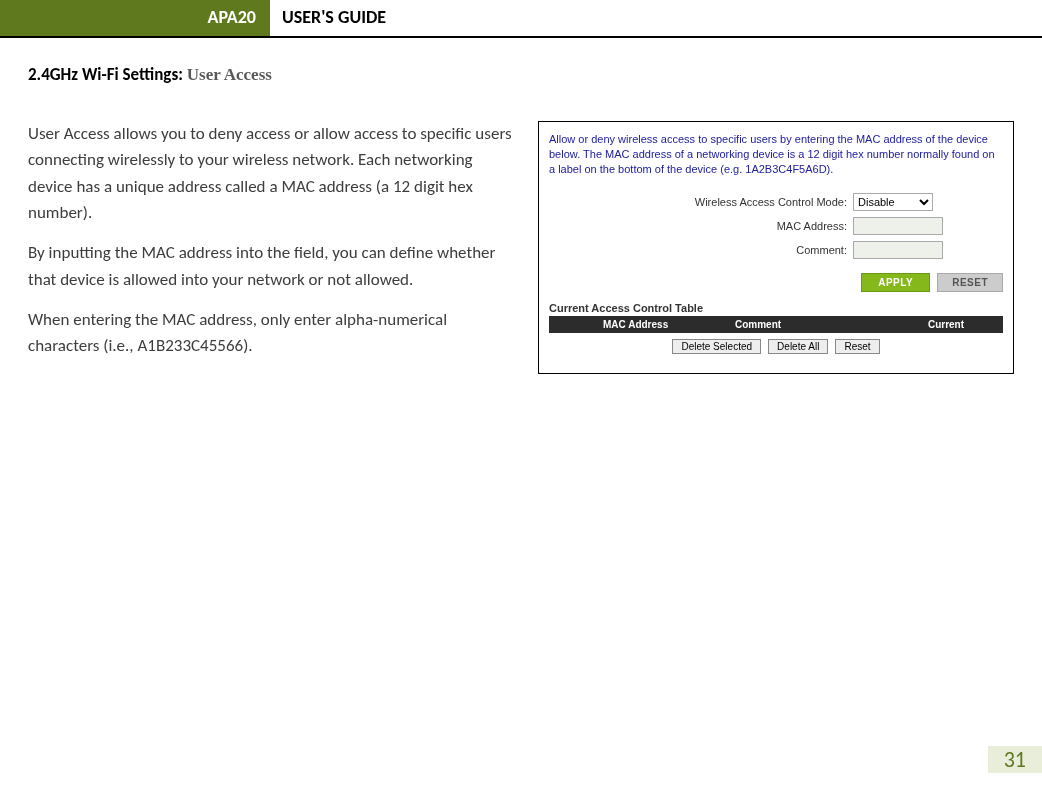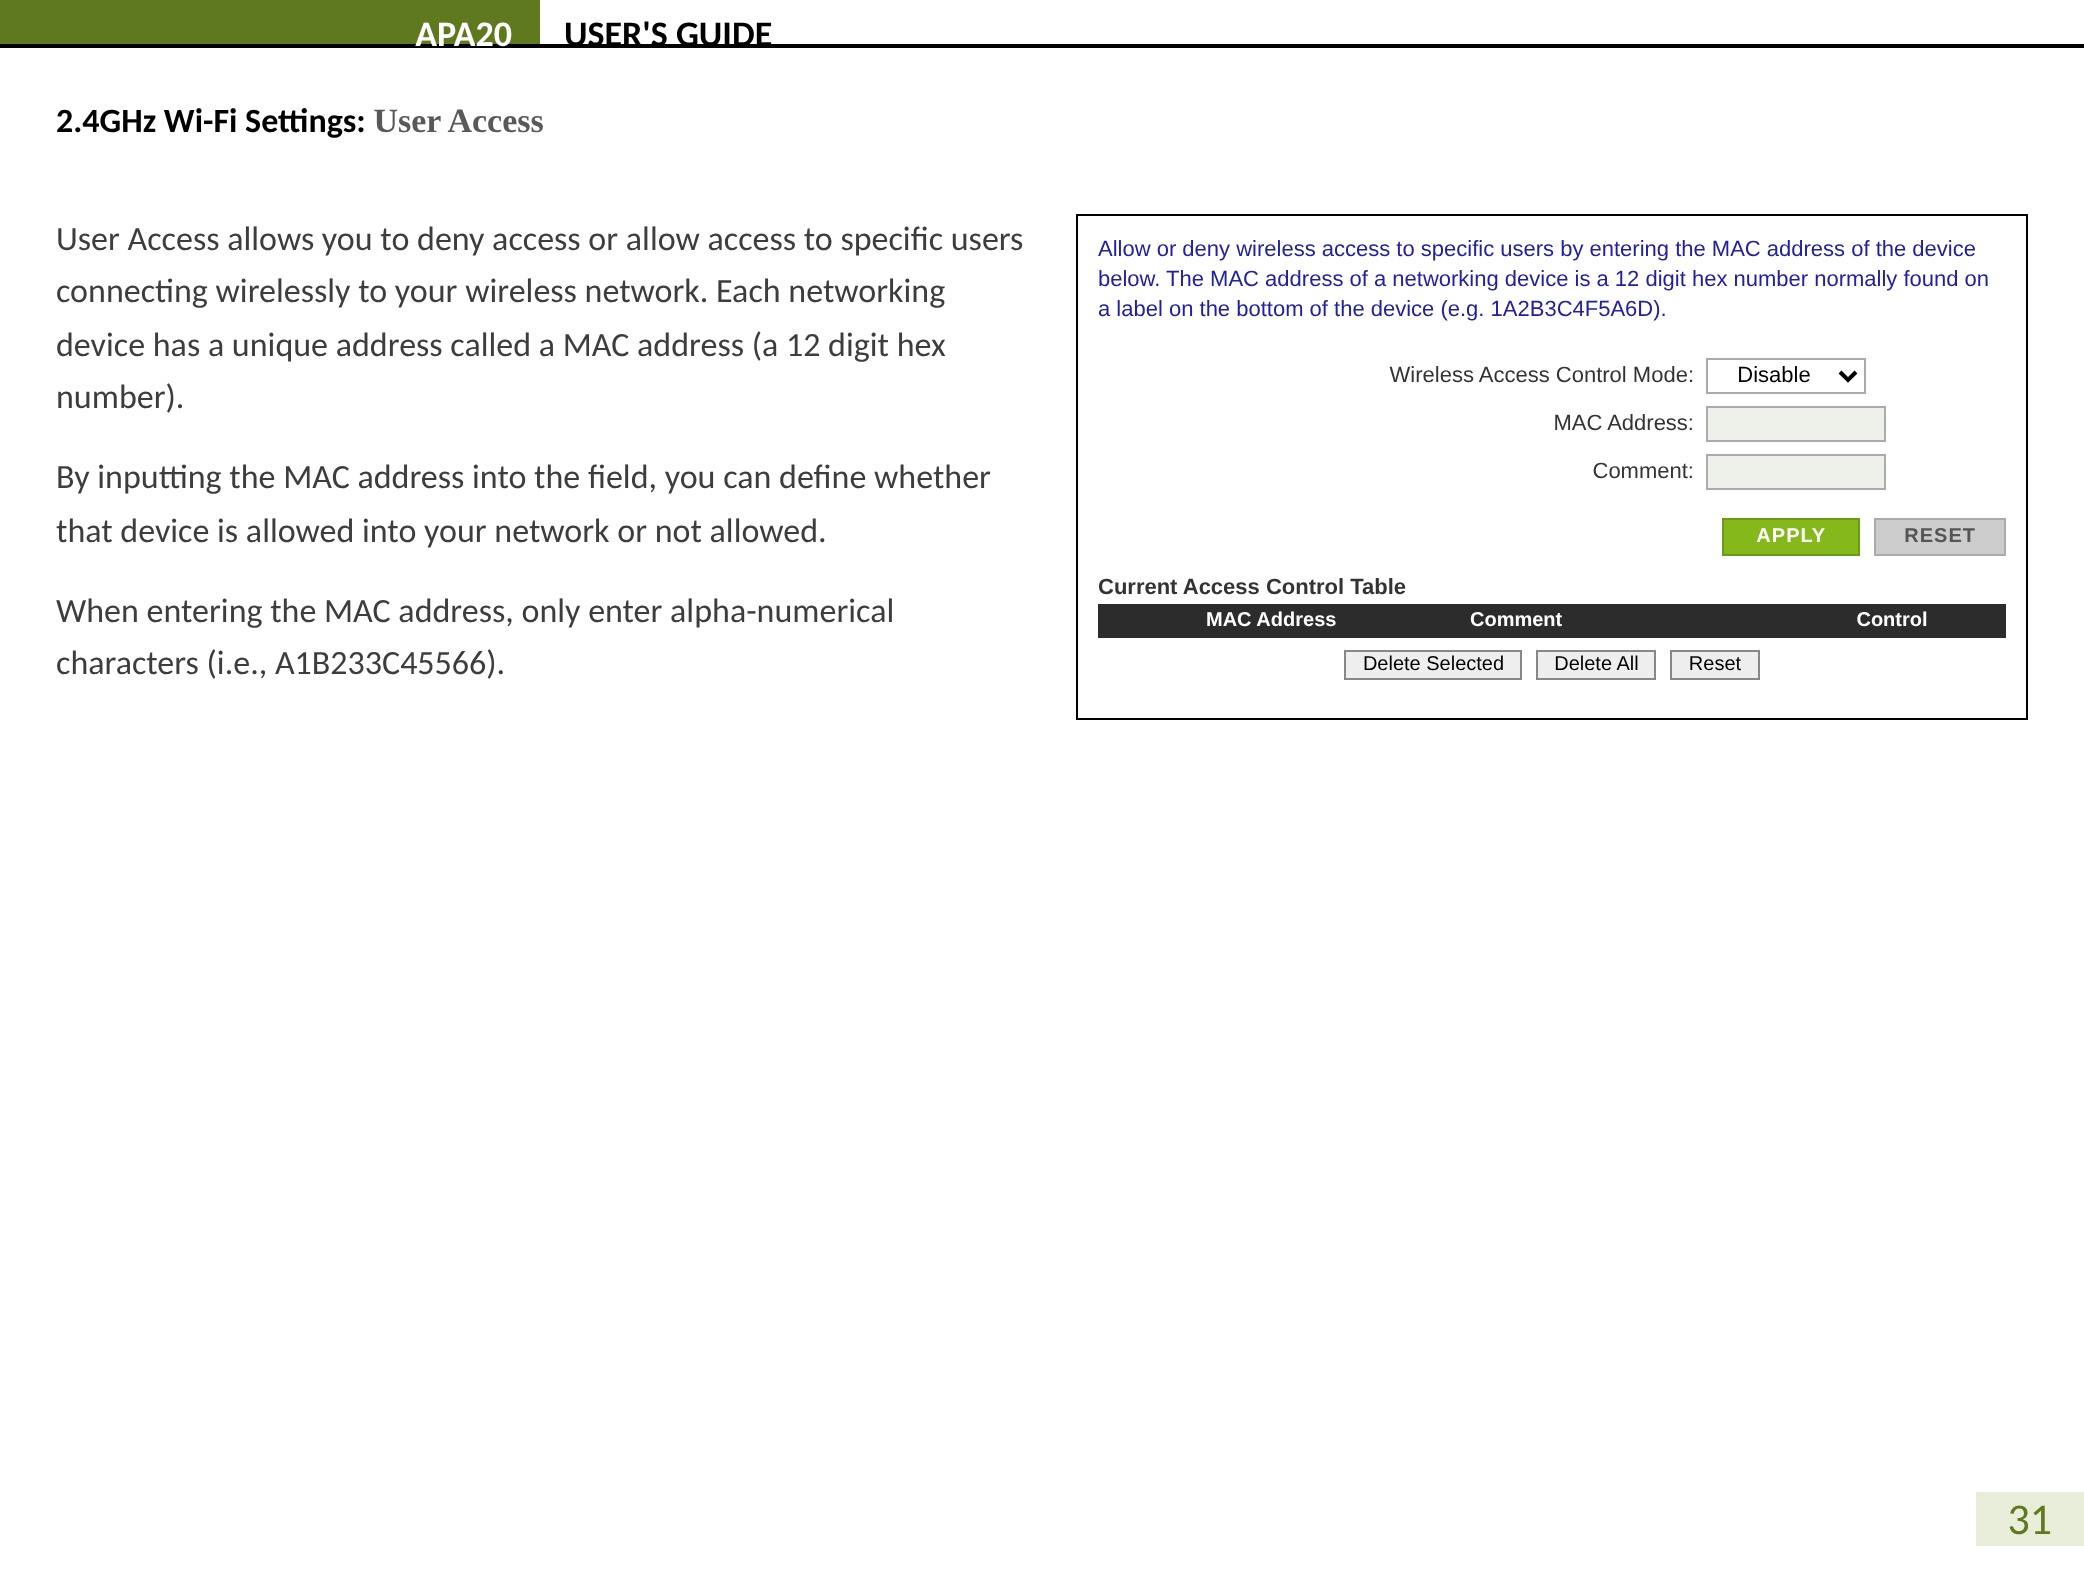--- a/index.html
+++ b/index.html
@@ -9,21 +9,21 @@
     width: 1042px;
     height: 791px;
     background: #fff;
     position: relative;
   }
   .header-bar {
     width: 100%;
     border-bottom: 2px solid #000;
     display: flex;
     align-items: stretch;
-    height: 24px;
+    height: 38px;
   }
   .header-green {
     background: #5f7a1e;
     color: #fff;
     font-weight: bold;
     font-size: 18px;
     padding: 6px 14px 6px 0;
     text-align: right;
     width: 270px;
   }
@@ -95,21 +95,21 @@
   .form-row .ctrl {
     width: 150px;
     text-align: left;
   }
   .form-row select, .form-row input[type="text"] {
     font-size: 11px;
     border: 1px solid #aaa;
     background: #eef0ea;
     height: 18px;
   }
-  .form-row select { width: 80px; background:#fff;text-align:center;}
+  .form-row select { width: 80px; background:#fff;}
   .form-row input[type="text"] { width: 90px; }
   .btn-row {
     text-align: right;
     margin-top: 14px;
     margin-bottom: 10px;
   }
   .btn-apply {
     background: #85b81b;
     color: #fff;
     border: 1px solid #6d9a15;
@@ -211,21 +211,21 @@
 
       <div class="btn-row">
         <button class="btn-apply">APPLY</button>
         <button class="btn-reset">RESET</button>
       </div>
 
       <div class="table-caption">Current Access Control Table</div>
       <div class="tbl-head">
         <div class="c1">MAC Address</div>
         <div class="c2">Comment</div>
-        <div class="c3">Control</div>
+        <div class="c3">Current</div>
       </div>
       <div class="tbl-btn-row">
         <button class="small-btn">Delete Selected</button>
         <button class="small-btn">Delete All</button>
         <button class="small-btn">Reset</button>
       </div>
     </div>
   </div>
 </div>
 

